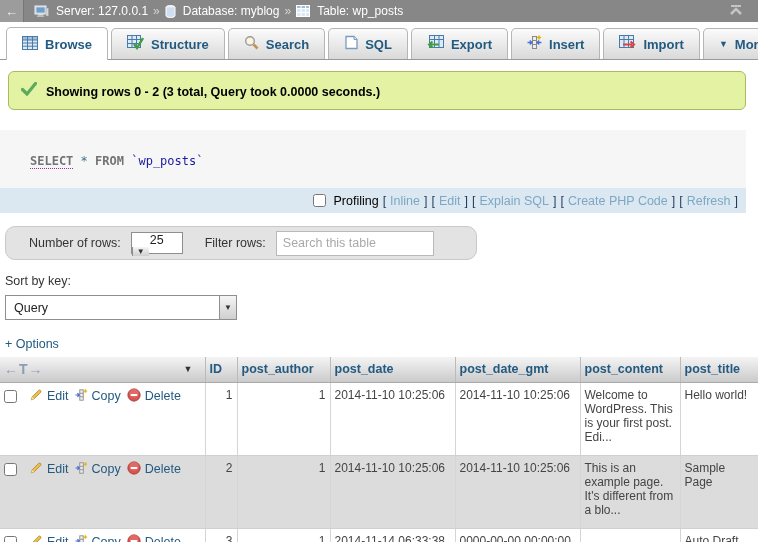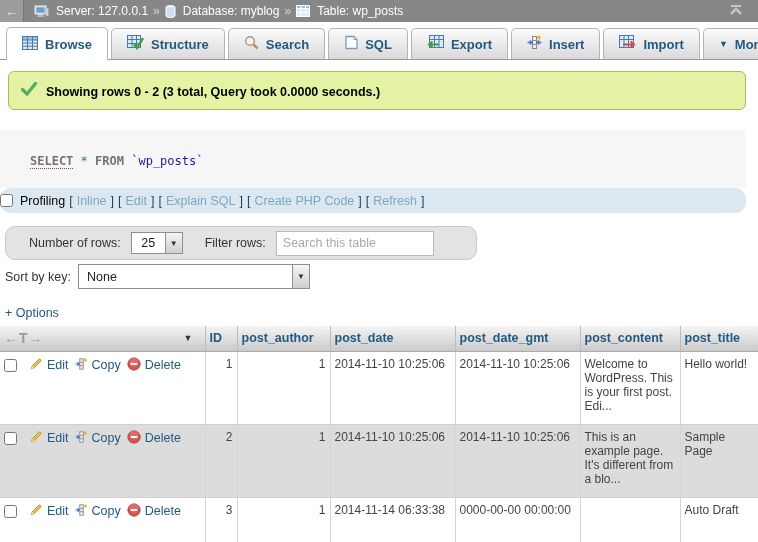--- a/index.html
+++ b/index.html
@@ -29,40 +29,40 @@
     padding:10px 12px; display:flex; align-items:flex-end; gap:9px; color:#000; font-weight:bold; font-size:12.5px; }
 
   
   .sqlwrap { margin:20px 12px 0 0; }
   .sqlbox { background:#f6f6f6; padding:24px 10px 20px 30px;
     font-family:"DejaVu Sans Mono","Liberation Mono",monospace; font-size:12px; }
   .kw { color:#737373; font-weight:bold; }
   .kw.dotted { border-bottom:1px dotted #993399; }
   .star { color:#38758f; }
   .ident { color:#1a1aa6; }
-  .profiling { background:#dce8f1; height:25px; display:flex; align-items:center; 
-    gap:4px; padding-right:8px; font-size:12.5px; color:#000;border-radius:11px; }
+  .profiling { background:#dce8f1; height:25px; display:flex; align-items:center; justify-content:flex-end;
+    gap:4px; padding-right:8px; font-size:12.5px; color:#000; }
   .profiling .br { color:#1f3c5c; }
   .profiling a { color:#7da7c4; text-decoration:none; cursor:pointer; }
   .profiling input { margin-right:3px; }
 
   
   .controlsbar { margin:13px 0 0 5px; width:472px; height:34px; background:#e3e3e3;
     border:1px solid #c9c9c9; border-radius:10px; display:flex; align-items:center; gap:10px;
     padding-left:23px; color:#333; font-size:12.5px; }
   .fsel { display:inline-flex; align-items:stretch; background:#fff; border:1px solid #8f8f8f; height:22px; cursor:pointer; }
   .fsel .val { display:flex; align-items:center; padding:0 8px; color:#222; }
   .fsel .arrowbtn { width:17px; background:linear-gradient(#f5f5f5,#cfcfcf); border-left:1px solid #8f8f8f;
     display:flex; align-items:center; justify-content:center; font-size:8px; color:#333; }
-  .fsel.rows { width:52px; } .fsel.rows .val { flex:1; justify-content:center; }
+  .fsel.rows { width:52px;flex-direction:column; } .fsel.rows .val { flex:1; justify-content:center; }
   .filterinput { width:158px; height:25px; border:1px solid #b9b9b9; padding:0 6px; font-size:12.5px;
     font-family:"Liberation Sans",sans-serif; color:#444; }
   .filterinput::placeholder { color:#a9a9a9; }
 
-  .sortrow { margin:4px 0 0 5px; display:flex; align-items:center; gap:7px; color:#333; font-size:12.5px; }
+  .sortrow { margin:14px 0 0 5px; display:flex; gap:7px; color:#333; font-size:12.5px;flex-direction:column; }
   .fsel.sort { width:232px; height:25px; } .fsel.sort .val { flex:1; }
 
   .optionslink { display:inline-block; margin:17px 0 6px 5px; color:#235a81; font-size:12.5px; text-decoration:none; cursor:pointer; }
 
   
   table.grid { border-collapse:collapse; table-layout:fixed; width:758px; font-size:12px; color:#444; }
   .grid th { background:linear-gradient(#f4f4f4,#cacaca); color:#235a81; font-weight:bold; text-align:left;
     height:25px; padding:2px 4px; border-right:1px solid #bbb; border-bottom:1px solid #aaa; font-size:12.5px; }
   .grid td { vertical-align:top; padding:5px 4px; border-right:1px solid #d5d5d5; border-bottom:1px solid #d0d0d0; }
   .grid tr.odd td { background:#dcdcdc; }
@@ -263,21 +263,21 @@
     <span class="arrowbtn">▼</span>
   </div>
   <span style="margin-left:12px">Filter rows:</span>
   <input class="filterinput" type="text" placeholder="Search this table" style="">
 </div>
 
 
 <div class="sortrow">
   <span>Sort by key:</span>
   <div class="fsel sort">
-    <span class="val">None</span>
+    <span class="val">Query</span>
     <span class="arrowbtn">▼</span>
   </div>
 </div>
 
 
 <a class="optionslink">+ Options</a>
 
 
 <table class="grid">
   <colgroup>

